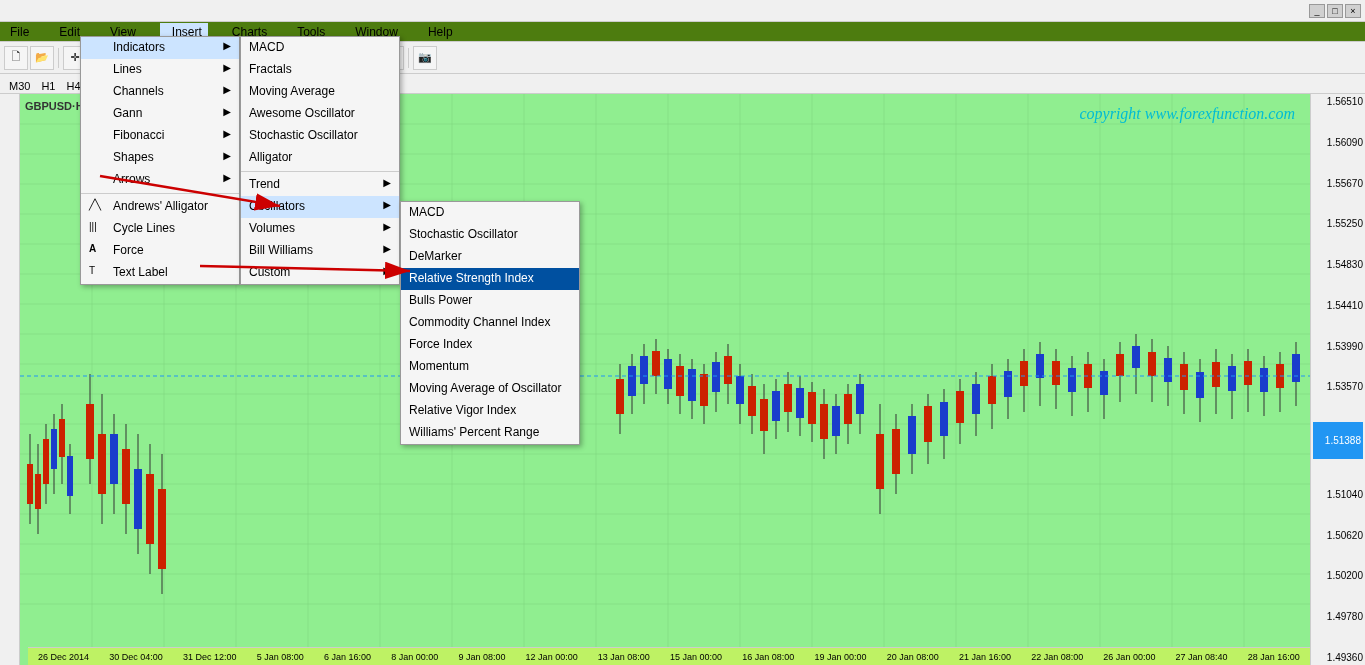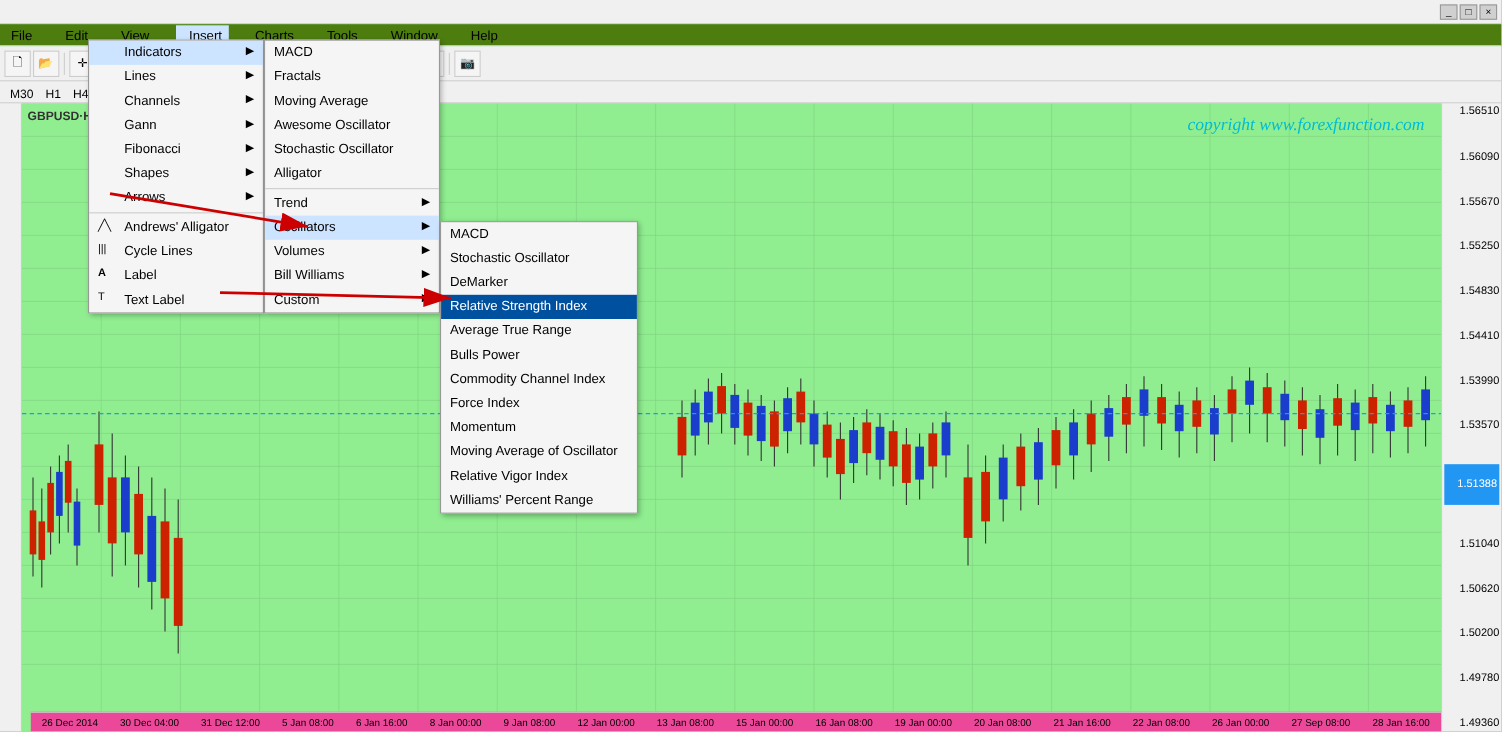--- a/index.html
+++ b/index.html
@@ -148,21 +148,21 @@
       padding: 13px 2px;
     }
 
     
     .bottom-axis {
       position: absolute;
       bottom: 0;
       left: 28px;
       right: 55px;
       height: 18px;
-      background: #ec4899;
+      background: #bef264;
       border-top: 1px solid #ccc;
       display: flex;
       align-items: center;
       justify-content: space-around;
       font-size: 9px;
     }
 
     
     .chart-label {
       position: absolute;
@@ -510,21 +510,21 @@
   <span>9 Jan 08:00</span>
   <span>12 Jan 00:00</span>
   <span>13 Jan 08:00</span>
   <span>15 Jan 00:00</span>
   <span>16 Jan 08:00</span>
   <span>19 Jan 00:00</span>
   <span>20 Jan 08:00</span>
   <span>21 Jan 16:00</span>
   <span>22 Jan 08:00</span>
   <span>26 Jan 00:00</span>
-  <span>27 Sep 08:00</span>
+  <span>27 Jan 08:40</span>
   <span>28 Jan 16:00</span>
 </div>
 
 <div class="dropdown-overlay">
 
   <div class="menu-l1">
     <div class="menu-row active-menu">
       <span class="menu-icon"></span>
       <span>Indicators</span>
       <span class="arrow-right">▶</span>
@@ -563,21 +563,21 @@
     <div class="menu-row">
       <span class="menu-icon" style="font-size:10px;">╱╲</span>
       <span>Andrews' Alligator</span>
     </div>
     <div class="menu-row">
       <span class="menu-icon" style="font-size:10px;">|||</span>
       <span>Cycle Lines</span>
     </div>
     <div class="menu-row">
       <span class="menu-icon" style="font-weight:bold;">A</span>
-      <span>Label</span>
+      <span>Force</span>
     </div>
     <div class="menu-row">
       <span class="menu-icon" style="font-size:10px;">T</span>
       <span>Text Label</span>
     </div>
   </div>
 
   <div class="menu-l2">
     <div class="menu-row">
       <span>MACD</span>
@@ -625,23 +625,20 @@
       <span>MACD</span>
     </div>
     <div class="menu-row">
       <span>Stochastic Oscillator</span>
     </div>
     <div class="menu-row">
       <span>DeMarker</span>
     </div>
     <div class="menu-row highlighted">
       <span>Relative Strength Index</span>
-    </div>
-    <div class="menu-row">
-      <span>Average True Range</span>
     </div>
     <div class="menu-row">
       <span>Bulls Power</span>
     </div>
     <div class="menu-row">
       <span>Commodity Channel Index</span>
     </div>
     <div class="menu-row">
       <span>Force Index</span>
     </div>

